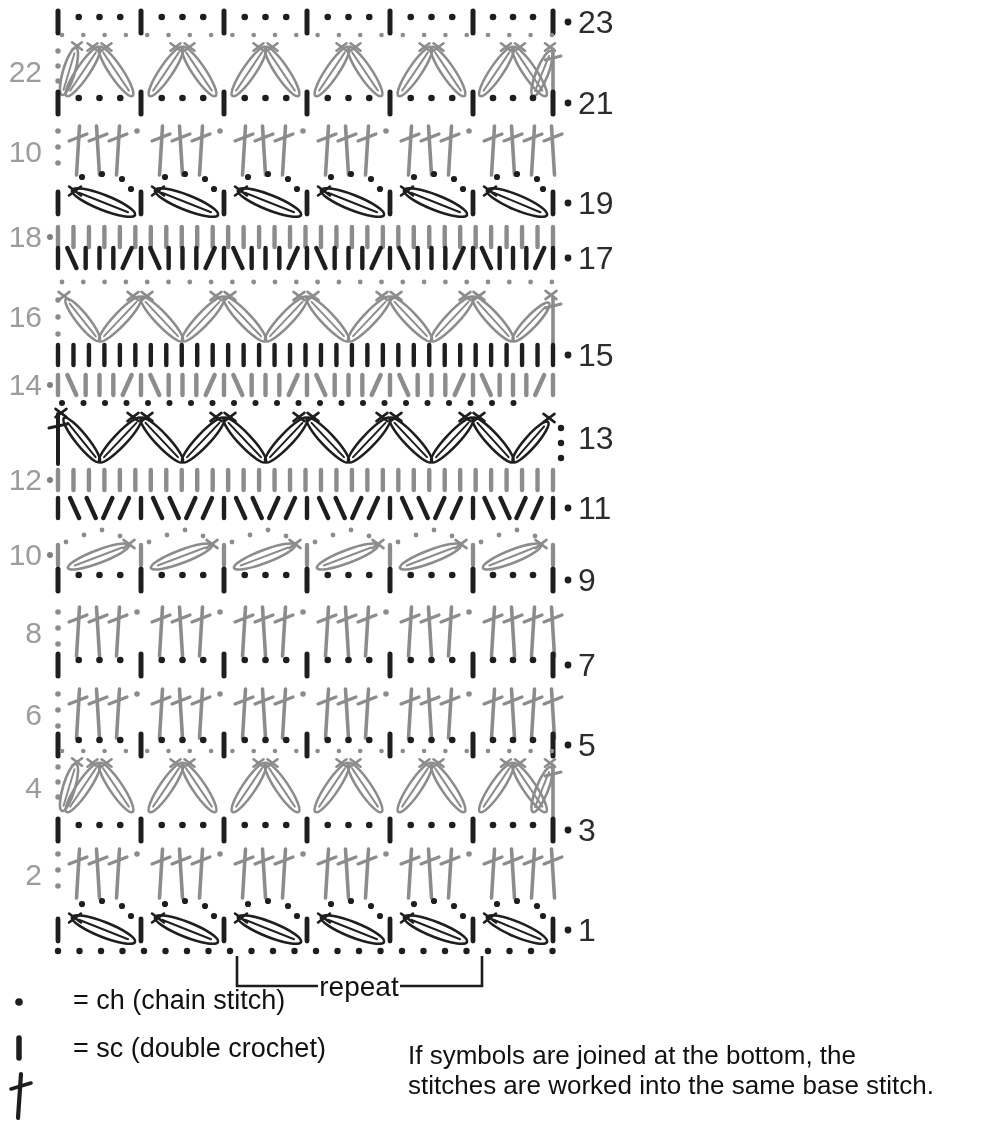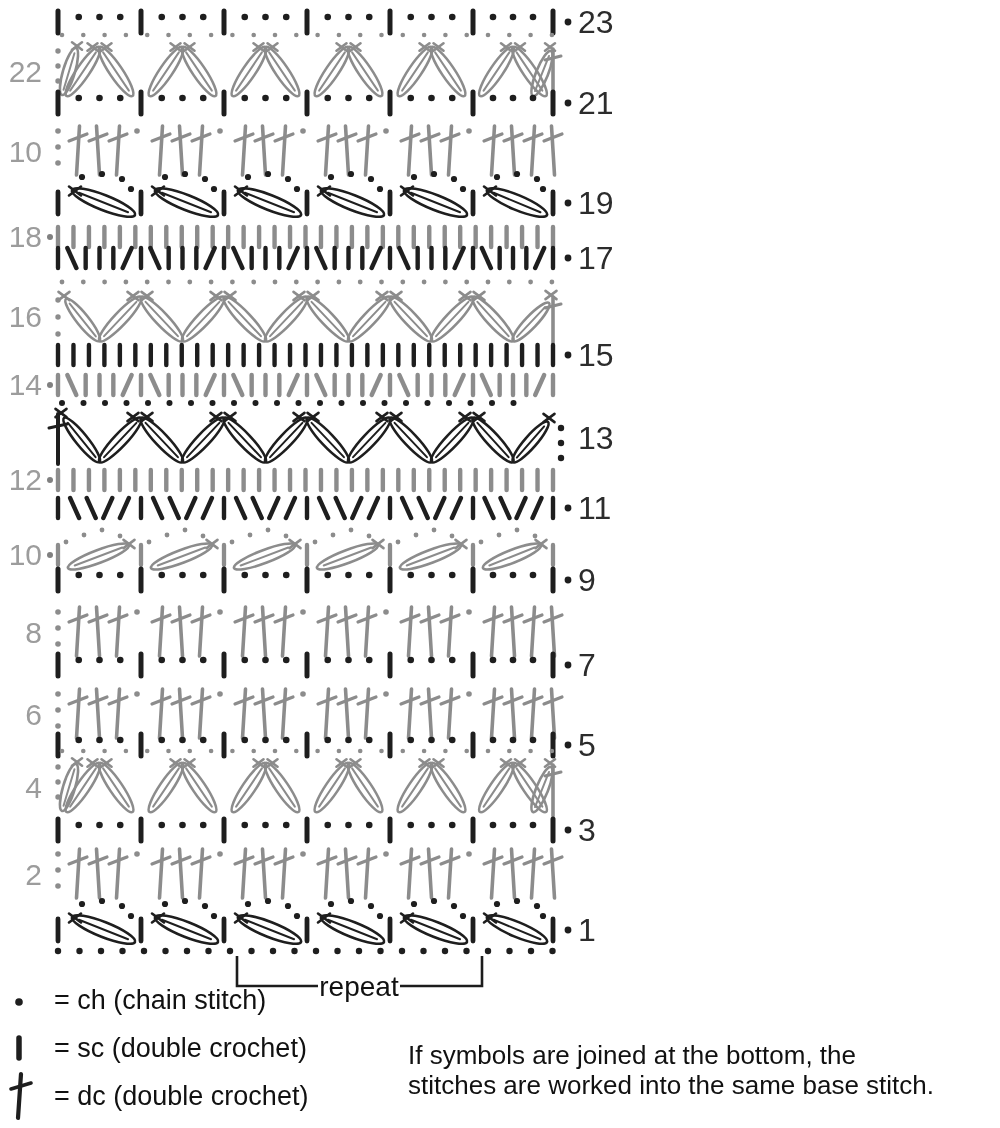--- a/index.html
+++ b/index.html
@@ -1,19 +1,19 @@
 <!DOCTYPE html>
 <html><head>
 <meta charset="utf-8">
 <style>
   html,body{margin:0;padding:0;background:#ffffff;}
   .stage{position:relative;width:1000px;height:1128px;background:#ffffff;overflow:hidden;
          font-family:"Liberation Sans",sans-serif;}
   svg text{font-family:"Liberation Sans",sans-serif;}
-  .legend-item{position:absolute;left:8px;display:flex;align-items:center;height:46px;}
+  .legend-item{position:absolute;left:8px;display:flex;align-items:center;height:46px;gap:19px;}
   .legend-item .sym{flex:0 0 36px;}
   .legend-item .lbl{margin-left:10px;font-size:27px;color:#111;white-space:nowrap;}
   .note{position:absolute;left:408px;top:1040px;width:600px;font-size:26px;
         line-height:30px;color:#111;}
   .note span{display:block;}
 </style>
 </head>
 <body>
 
 <div class="stage">
@@ -1170,21 +1170,20 @@
       <svg class="sym" width="36" height="46" viewBox="0 0 36 46">
         <line x1="11" y1="13" x2="11" y2="33" stroke="#1e1e1e" stroke-width="5.5" stroke-linecap="round"></line>
       </svg>
       <span class="lbl">= sc (double crochet)</span>
     </div>
     <div class="legend-item" style="top:1073px">
       <svg class="sym" width="36" height="50" viewBox="0 0 36 50">
         <line x1="13" y1="3" x2="10" y2="47" stroke="#1e1e1e" stroke-width="4.2" stroke-linecap="round"></line>
         <line x1="3" y1="18" x2="23" y2="12" stroke="#1e1e1e" stroke-width="3.6" stroke-linecap="round"></line>
       </svg>
-      <span class="lbl">= dc (double crochet)</span>
     </div>
   </div>
 
   
   <div class="note">
     <span>If symbols are joined at the bottom, the</span>
     <span>stitches are worked into the same base stitch.</span>
   </div>
 
 </div>

